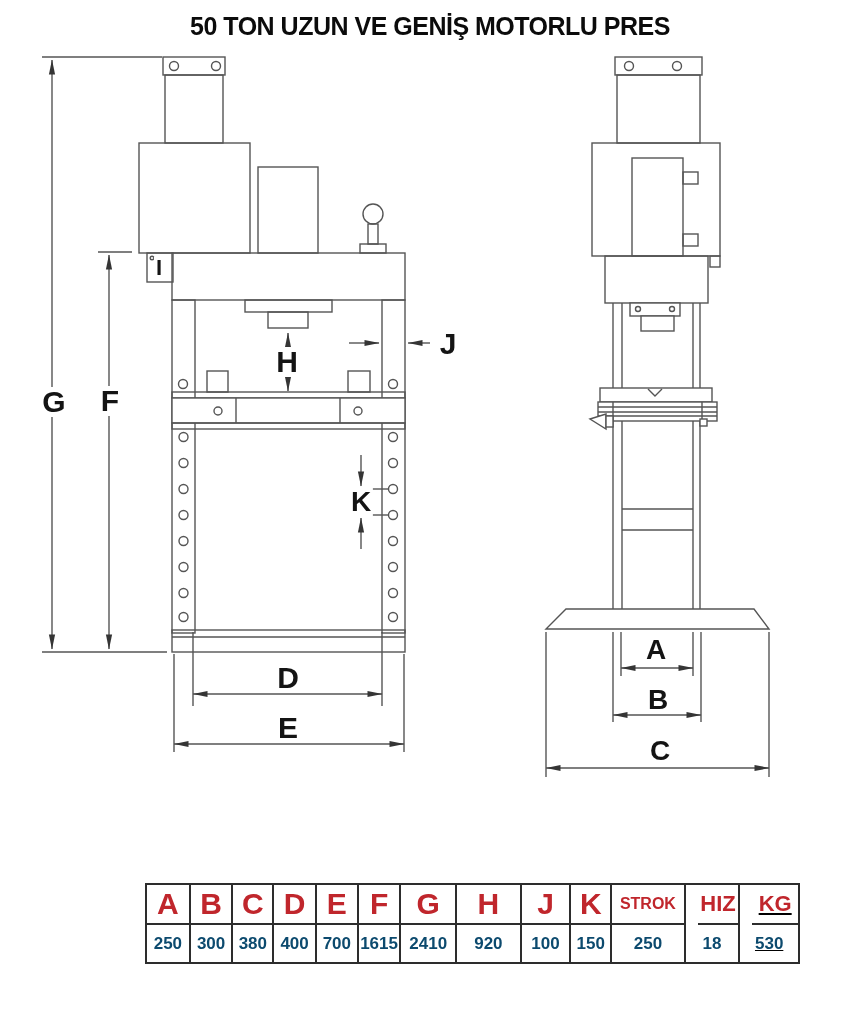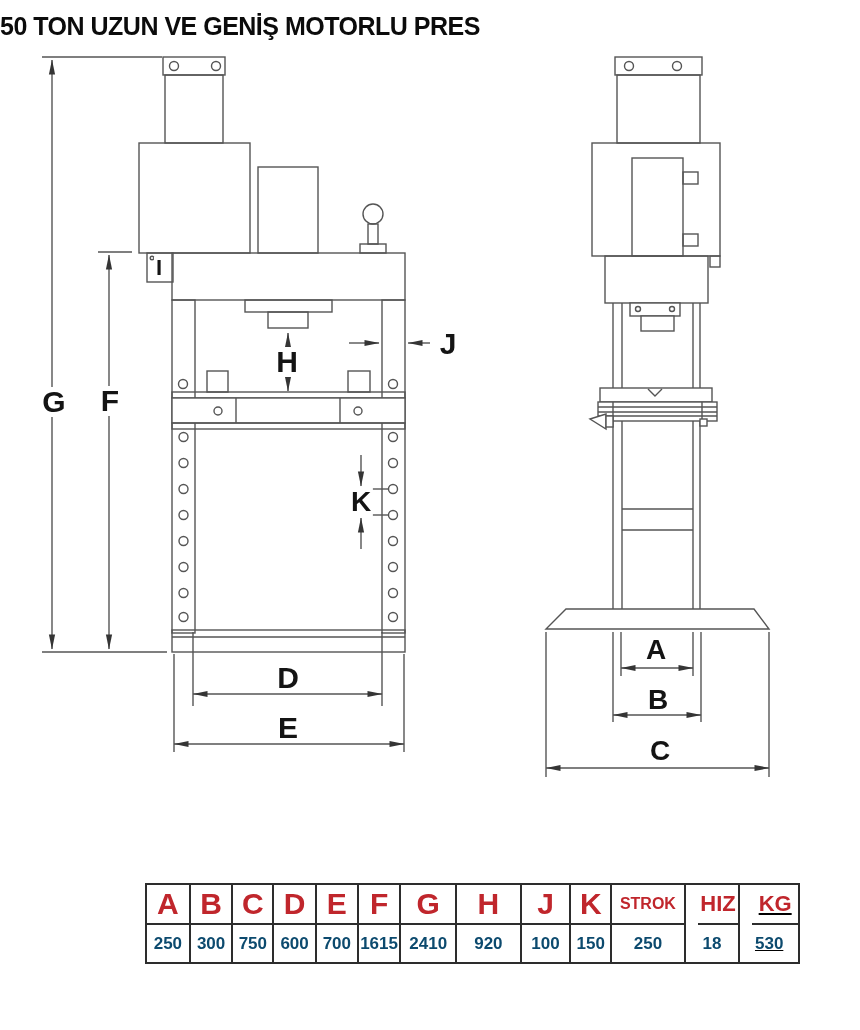--- a/index.html
+++ b/index.html
@@ -1,21 +1,21 @@
 <!DOCTYPE html>
 <html><head>
 <meta charset="utf-8">
 <style>
   html,body{margin:0;padding:0;background:#ffffff;}
   #stage{
     position:relative;width:860px;height:1030px;background:#ffffff;overflow:hidden;
     font-family:"Liberation Sans","DejaVu Sans",sans-serif;
   }
   #title{
-    position:absolute;left:0;top:12px;width:860px;text-align:left;
+    position:absolute;left:0;top:12px;width:860px;text-align:center;
     font-size:25px;font-weight:bold;color:#0b0b0b;letter-spacing:-0.5px;
   }
   #drawing{position:absolute;left:0;top:0;}
   .dim-label{
     position:absolute;transform:translate(-50%,-50%);
     font-weight:bold;color:#141414;background:#ffffff;line-height:1;
     padding:0 2px;white-space:nowrap;
   }
   .dl-30{font-size:30px;}
   .dl-28{font-size:28px;}
@@ -208,25 +208,25 @@
     <div class="spec-col" style="width:44px;">
       <div class="th">A</div>
       <div class="td">250</div>
     </div>
     <div class="spec-col" style="width:43px;">
       <div class="th">B</div>
       <div class="td">300</div>
     </div>
     <div class="spec-col" style="width:41px;">
       <div class="th">C</div>
-      <div class="td">750</div>
+      <div class="td">380</div>
     </div>
     <div class="spec-col" style="width:43px;">
       <div class="th">D</div>
-      <div class="td">600</div>
+      <div class="td">400</div>
     </div>
     <div class="spec-col" style="width:42px;">
       <div class="th">E</div>
       <div class="td">700</div>
     </div>
     <div class="spec-col" style="width:43px;">
       <div class="th">F</div>
       <div class="td">1615</div>
     </div>
     <div class="spec-col" style="width:56px;">

